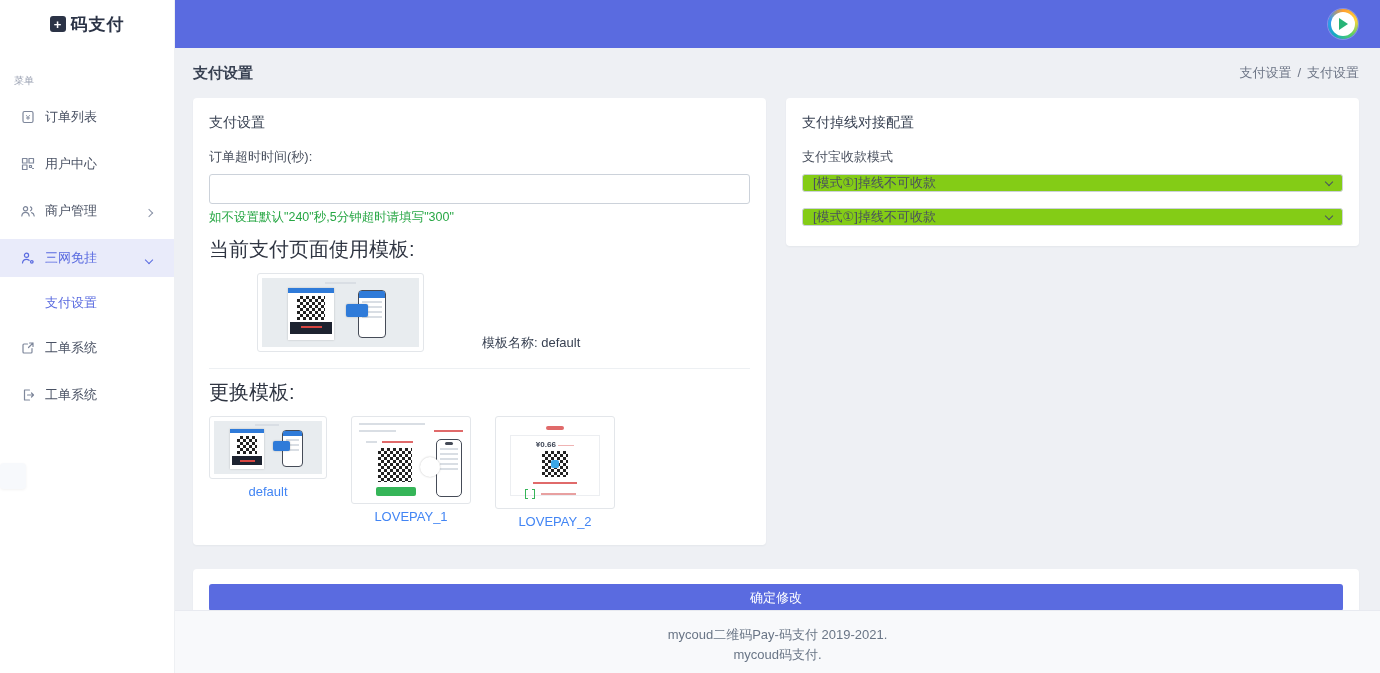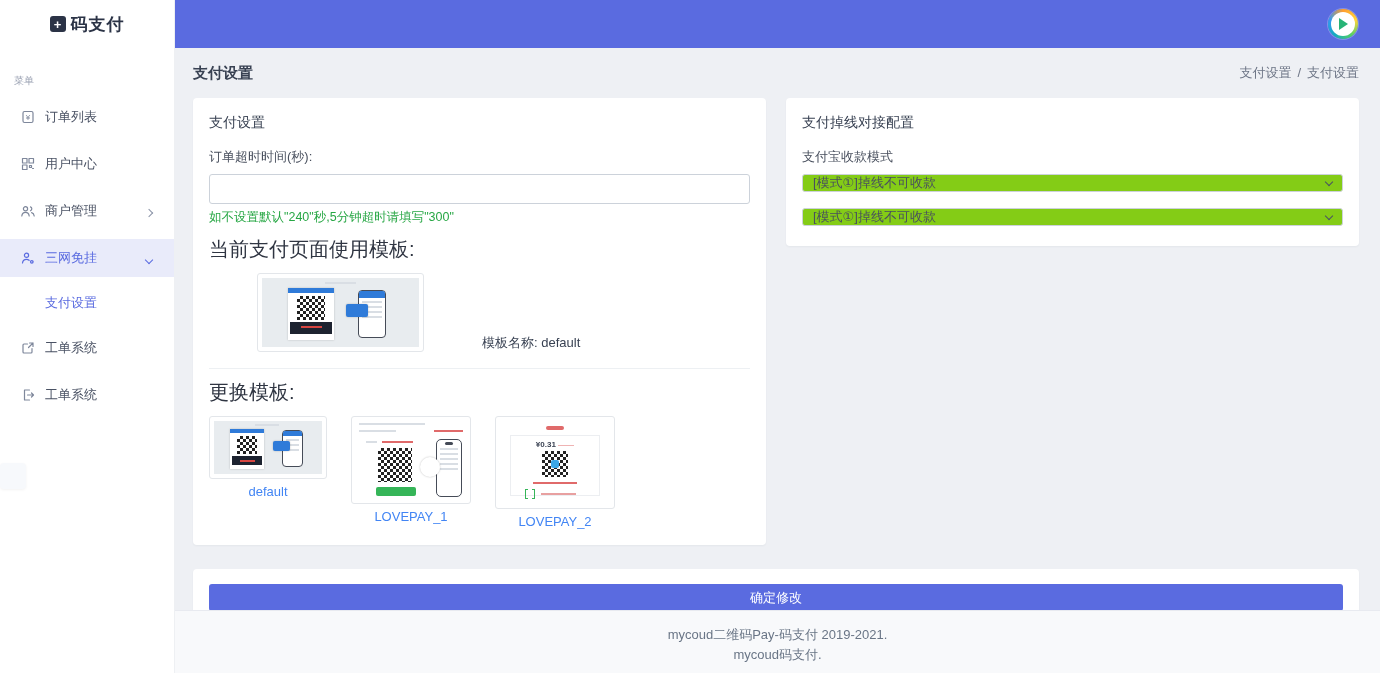--- a/index.html
+++ b/index.html
@@ -306,21 +306,21 @@
               </div>
             </div>
             <span class="tpl-link">LOVEPAY_1</span>
           </div>
 
           <div class="tpl-item">
             <div class="thumb" style="width:120px;height:93px;">
               <div style="position:relative;width:100%;height:100%;background:#fff;">
                 <div class="red-badge"></div>
                 <div class="lp2-box">
-                  <div class="lp2-amount"><span>¥0.31</span><span class="red-bit"> ——</span></div>
+                  <div class="lp2-amount"><span>¥0.66</span><span class="red-bit"> ——</span></div>
                   <div style="position:relative;width:26px;height:26px;margin:2px auto 0;">
                     <div class="qr" style="width:26px;height:26px;"></div>
                     <div style="position:absolute;left:9px;top:9px;width:8px;height:8px;background:#3aa7e8;border-radius:2px;"></div>
                   </div>
                   <div class="t-line red" style="left:25%;top:46px;width:50%;"></div>
                   <div class="scan-frame" style="left:14px;top:53px;"></div>
                   <div class="t-line red" style="left:30px;top:57px;width:40%;background:#e8a0a0;"></div>
                 </div>
               </div>
             </div>

